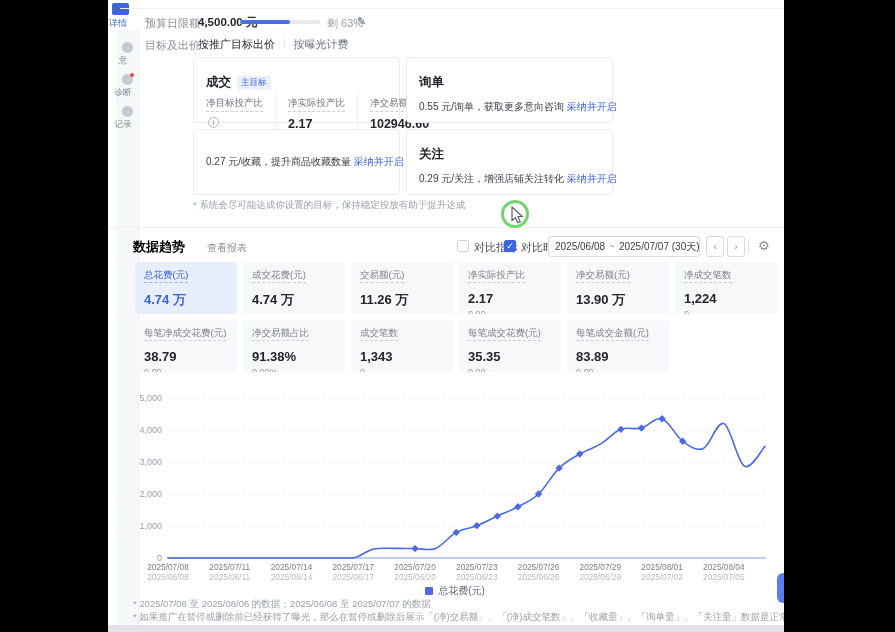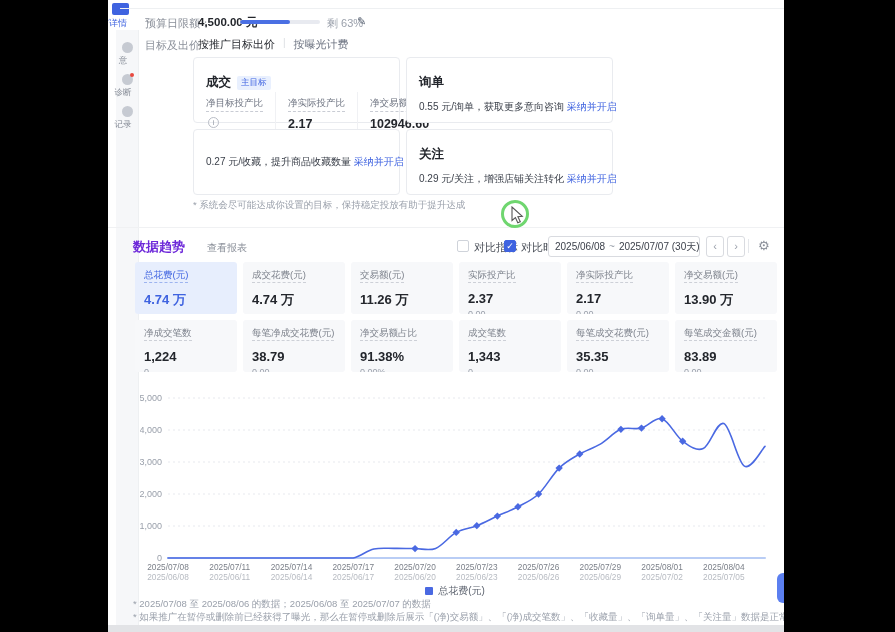--- a/index.html
+++ b/index.html
@@ -38,21 +38,21 @@
   .metric:last-child{border-right:none;margin-right:0;padding-right:0;}
   .m-label{font-size:9.5px;color:#6d7380;border-bottom:1px dashed #c9ccd4;display:inline-block;padding-bottom:1px;white-space:nowrap;}
   .m-info{font-size:8px;color:#9aa0ab;border:1px solid #b9bdc6;border-radius:50%;width:9px;height:9px;line-height:9px;display:inline-block;text-align:center;margin-left:2px;vertical-align:1px;}
   .m-value{font-size:12.5px;font-weight:bold;color:#23262c;margin-top:5px;white-space:nowrap;}
   .m-edit{font-size:10px;color:#5b6575;font-weight:normal;margin-left:3px;}
   .card-desc{font-size:10px;color:#3c414b;margin-top:9px;white-space:nowrap;}
   .link{color:#3f63e0;cursor:pointer;}
   .note{position:absolute;left:85px;top:199px;font-size:9.5px;color:#9aa0ab;}
   .sect-div{position:absolute;left:0;right:0;top:227px;border-top:1px solid #f0f1f3;}
   
-  .trend-title{position:absolute;left:25px;top:238px;font-size:13px;font-weight:bold;color:#6d28d9;}
+  .trend-title{position:absolute;left:25px;top:238px;font-size:13px;font-weight:bold;color:#000000;}
   .report-link{position:absolute;left:99px;top:241px;font-size:10px;color:#8a8f99;cursor:pointer;}
   .cb{width:12px;height:12px;border:1px solid #cfd3da;border-radius:2px;background:#fff;box-sizing:border-box;display:inline-block;}
   .cb.checked{background:#3f63e0;border-color:#3f63e0;color:#fff;font-size:9px;line-height:11px;text-align:center;}
   .cb-label{font-size:11px;color:#4a4f58;}
   .datebox{position:absolute;left:440px;top:236px;width:152px;height:21px;border:1px solid #d9dbe0;border-radius:3px;
            display:flex;align-items:center;padding:0 6px;box-sizing:border-box;gap:4px;background:#fff;}
   .datebox span{font-size:10px;color:#3c414b;white-space:nowrap;}
   .datebox .sep{color:#9aa0ab;}
   .navbtn{position:absolute;top:236px;width:18px;height:21px;border:1px solid #d9dbe0;border-radius:3px;background:#fff;
           box-sizing:border-box;text-align:center;line-height:18px;font-size:11px;color:#9aa0ab;cursor:pointer;}
@@ -186,21 +186,20 @@
     </div>
     <div class="navbtn" style="left:598px;">‹</div>
     <div class="navbtn" style="left:619px;">›</div>
     <div class="ctl-div"></div>
     <div class="gear">⚙</div>
 
     <div class="tiles-grid" id="tiles-grid">
         <div class="tile selected"><div class="tile-label">总花费(元)</div><div class="tile-value">4.74 万</div><div class="tile-sub">0.00</div></div>
         <div class="tile"><div class="tile-label">成交花费(元)</div><div class="tile-value">4.74 万</div><div class="tile-sub">0.00</div></div>
         <div class="tile"><div class="tile-label">交易额(元)</div><div class="tile-value">11.26 万</div><div class="tile-sub">0.00</div></div>
-        <div class="tile"><div class="tile-label">实际投产比</div><div class="tile-value">2.37</div><div class="tile-sub">0.00</div></div>
         <div class="tile"><div class="tile-label">净实际投产比</div><div class="tile-value">2.17</div><div class="tile-sub">0.00</div></div>
         <div class="tile"><div class="tile-label">净交易额(元)</div><div class="tile-value">13.90 万</div><div class="tile-sub">0.00</div></div>
         <div class="tile"><div class="tile-label">净成交笔数</div><div class="tile-value">1,224</div><div class="tile-sub">0</div></div>
         <div class="tile"><div class="tile-label">每笔净成交花费(元)</div><div class="tile-value">38.79</div><div class="tile-sub">0.00</div></div>
         <div class="tile"><div class="tile-label">净交易额占比</div><div class="tile-value">91.38%</div><div class="tile-sub">0.00%</div></div>
         <div class="tile"><div class="tile-label">成交笔数</div><div class="tile-value">1,343</div><div class="tile-sub">0</div></div>
         <div class="tile"><div class="tile-label">每笔成交花费(元)</div><div class="tile-value">35.35</div><div class="tile-sub">0.00</div></div>
         <div class="tile"><div class="tile-label">每笔成交金额(元)</div><div class="tile-value">83.89</div><div class="tile-sub">0.00</div></div>
       </div>
 

